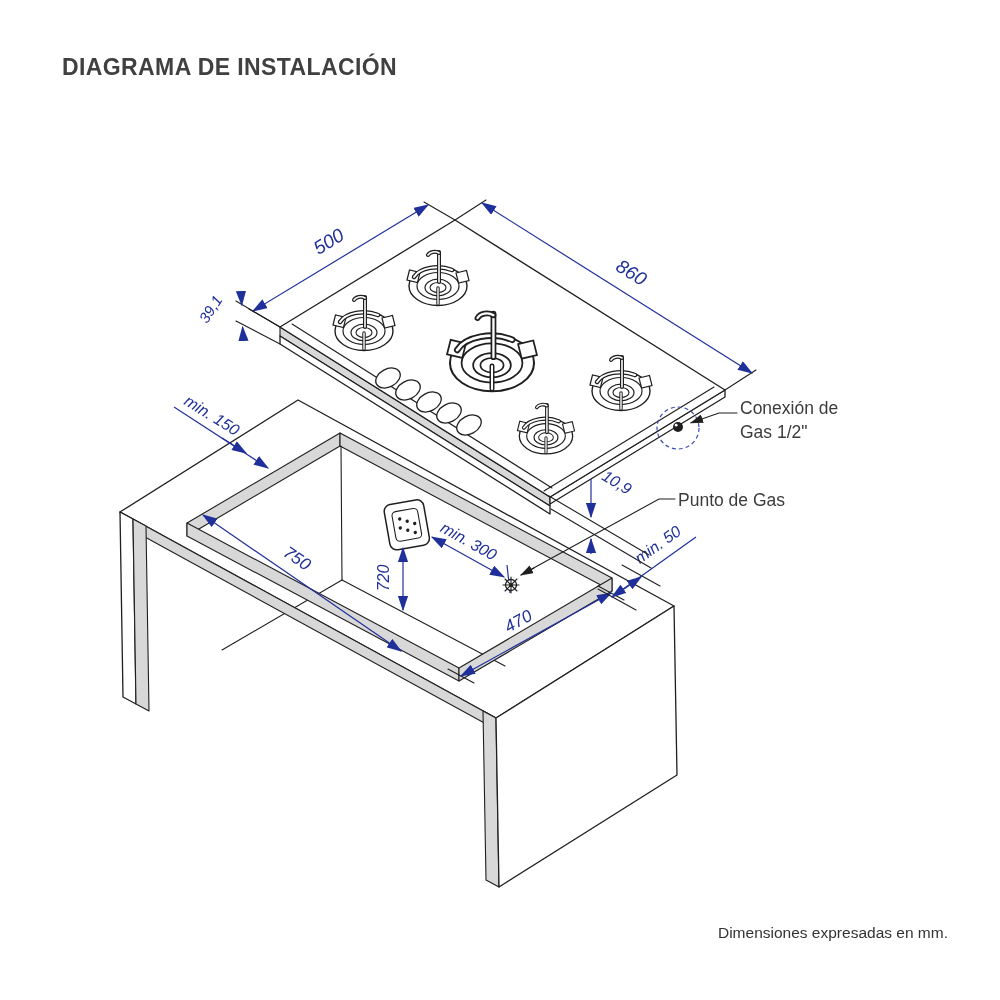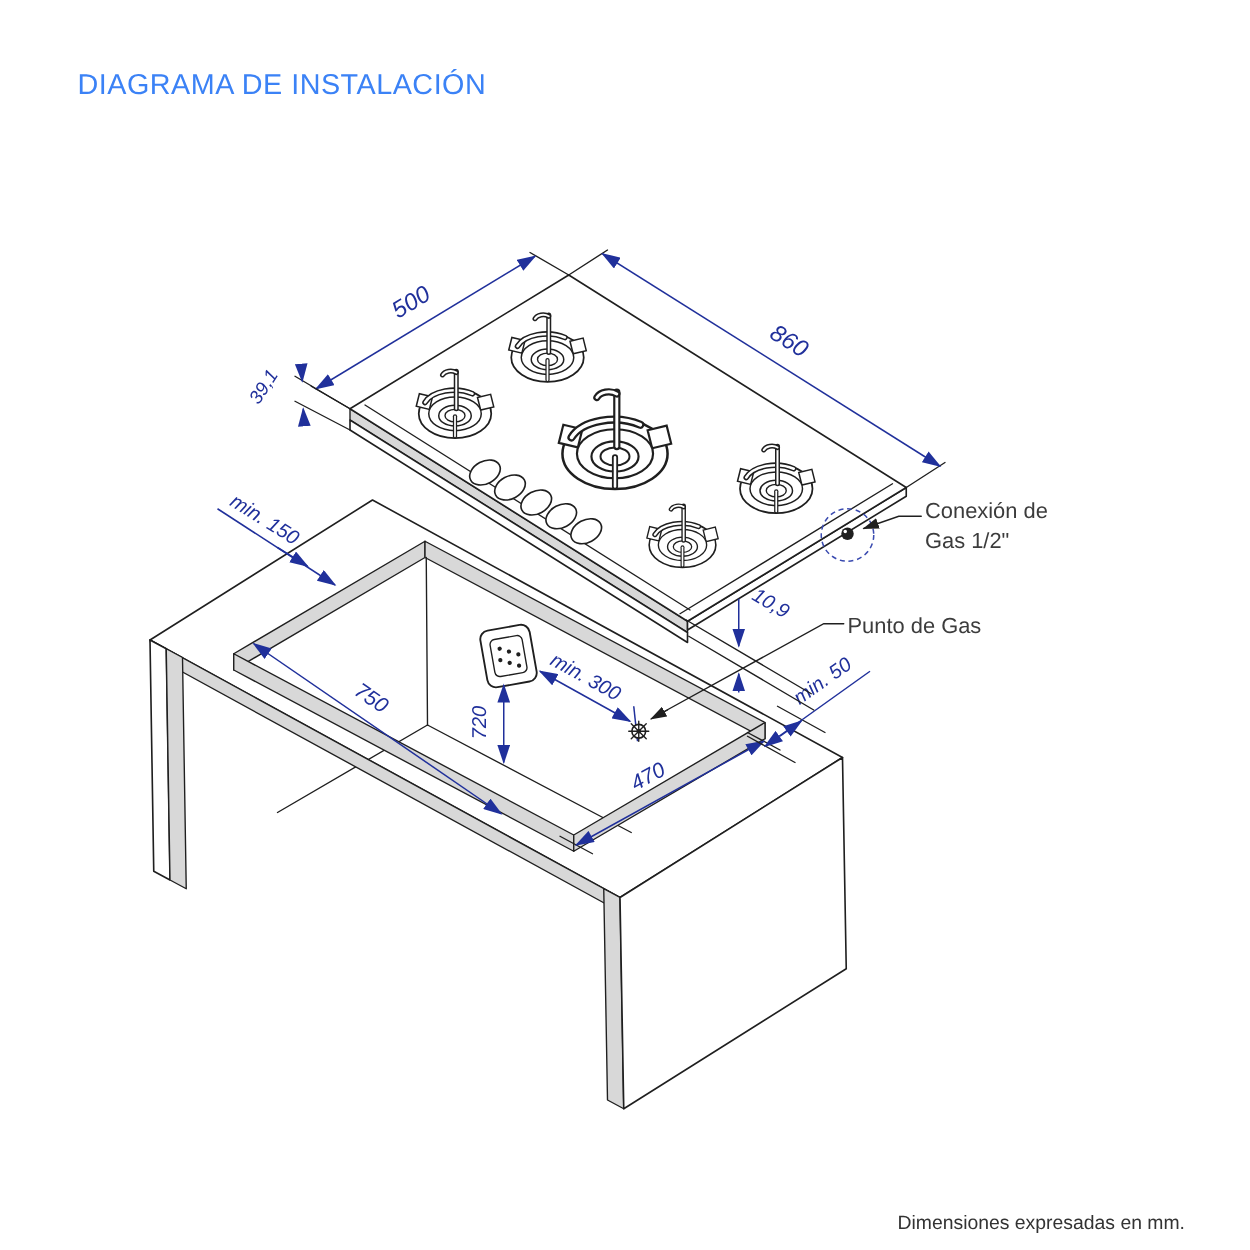--- a/index.html
+++ b/index.html
@@ -1,20 +1,20 @@
 <!DOCTYPE html>
 <html><head>
 <meta charset="utf-8">
 <style>
   html,body{margin:0;padding:0;background:#ffffff;}
   #stage{position:relative;width:1000px;height:1000px;background:#ffffff;overflow:hidden;
          font-family:"Liberation Sans", sans-serif;}
-  #page-title{position:absolute;left:62px;top:54px;font-size:23px;font-weight:400;
-              letter-spacing:.4px;color:#3b82f6;}
-  #footer-note{position:absolute;right:52px;top:924px;font-size:15.5px;color:#333333;margin-top:46px;}
+  #page-title{position:absolute;left:62px;top:54px;font-size:23px;font-weight:700;
+              letter-spacing:.4px;color:#404040;}
+  #footer-note{position:absolute;right:52px;top:924px;font-size:15.5px;color:#333333;}
   svg{position:absolute;left:0;top:0;}
   .lnt{stroke:#1f1f1f;stroke-width:1.1;fill:none;stroke-linecap:round;}
   .wfill{fill:#ffffff;stroke:#1f1f1f;stroke-width:1.3;stroke-linejoin:round;}
   .gfill{fill:#d8d8d8;stroke:#1f1f1f;stroke-width:1.1;stroke-linejoin:round;}
   .dim{stroke:#20309b;stroke-width:1.2;fill:none;}
   .dimtxt{fill:#20309b;font-family:"Liberation Sans", sans-serif;font-style:italic;}
   .lbltxt{fill:#3c3c3c;font-family:"Liberation Sans", sans-serif;font-size:17.5px;}
 </style>
 </head>
 <body>

